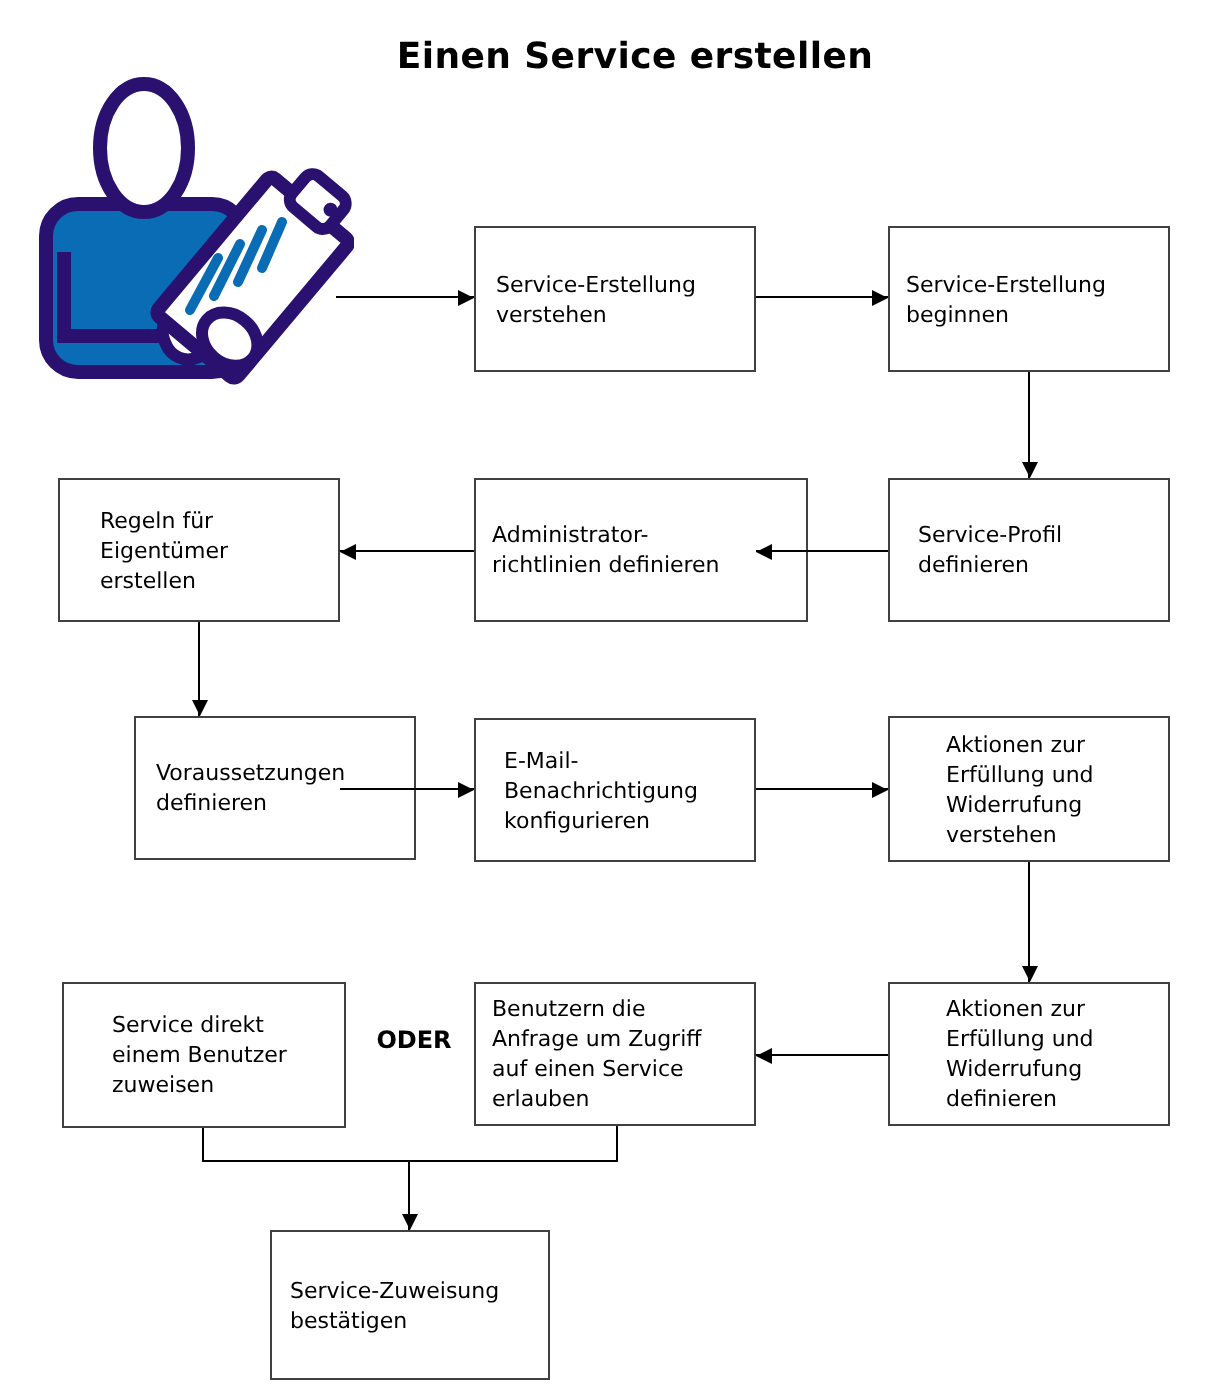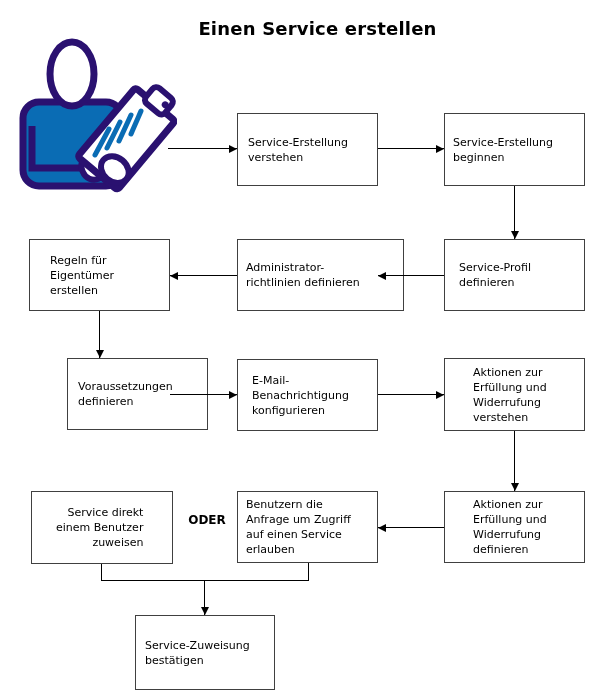--- a/index.html
+++ b/index.html
@@ -115,21 +115,21 @@
 Erfüllung und
 Widerrufung
 definieren</span>
     </div>
     <div class="node" style="left: 237px; top: 491px; width: 141px; height: 72px; padding-left: 8px; padding-right: 4px;">
       <span>Benutzern die
 Anfrage um Zugriff
 auf einen Service
 erlauben</span>
     </div>
-    <div class="node" style="left: 31px; top: 491px; width: 142px; height: 73px; padding-left: 24px; padding-right: 0; text-align: right;">
+    <div class="node" style="left: 31px; top: 491px; width: 142px; height: 73px; padding-left: 24px; padding-right: 0;">
       <span>Service direkt
 einem Benutzer
 zuweisen</span>
     </div>
     <div class="node" style="left: 135px; top: 615px; width: 140px; height: 75px; padding-left: 9px; padding-right: 4px;">
       <span>Service-Zuweisung
 bestätigen</span>
     </div>
     <div class="line" style="left: 168px; top: 148px; width: 69px; height: 1px;"></div>
     <div class="arrow arrow-right" style="top: 145px; left: 229px;"></div>

